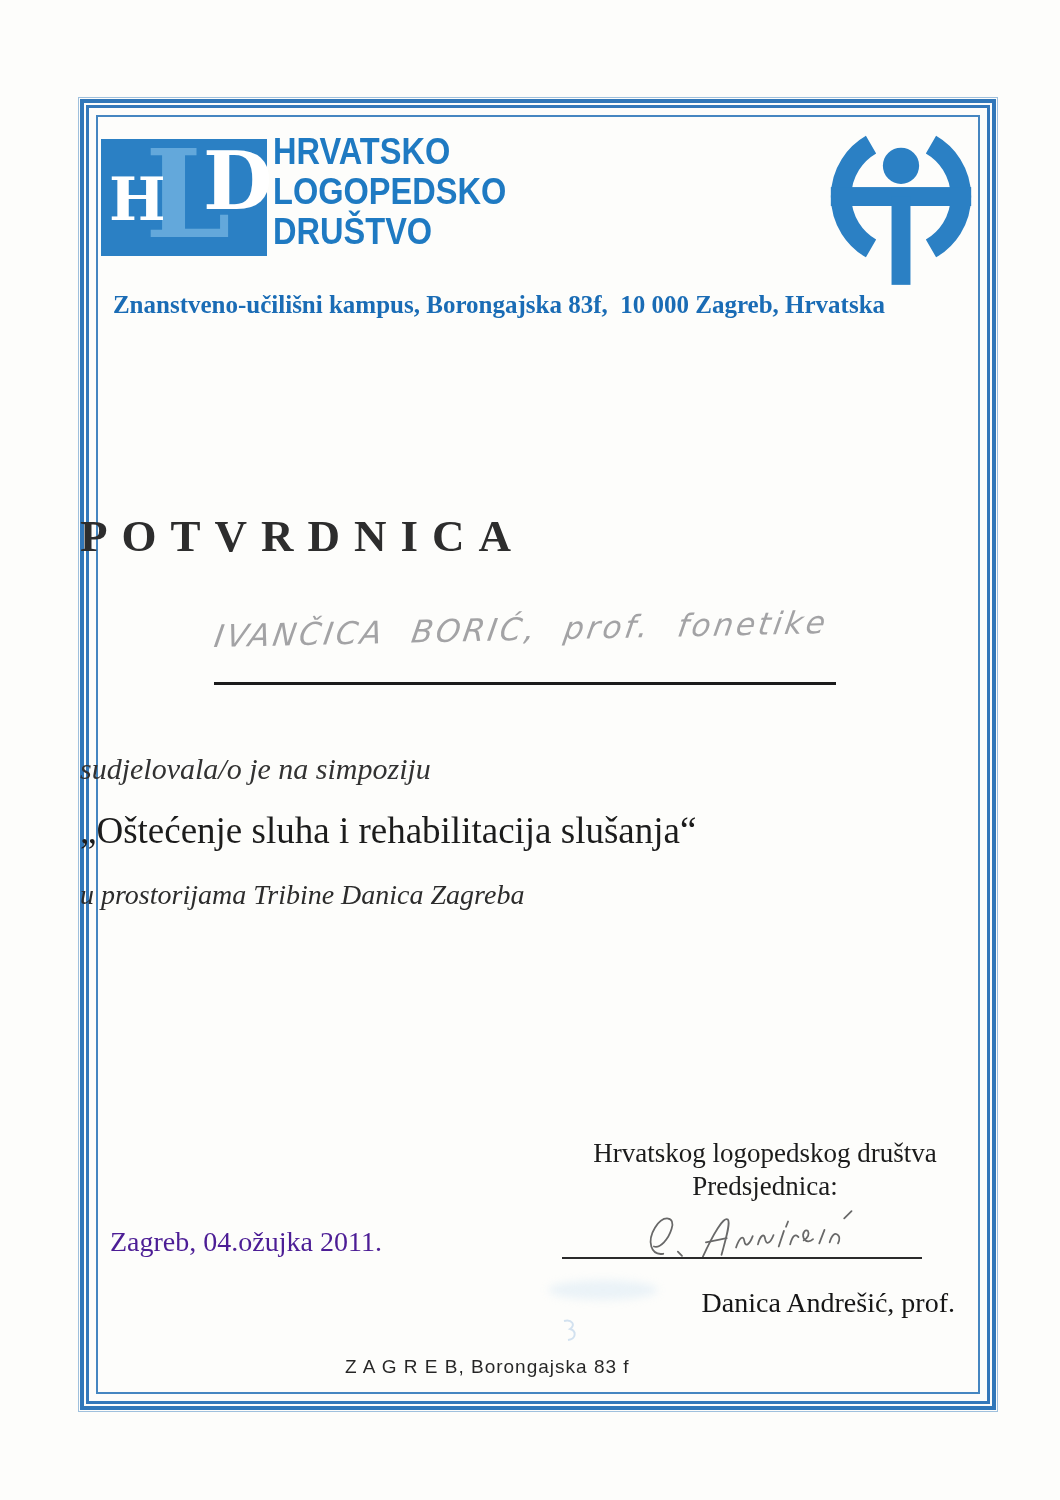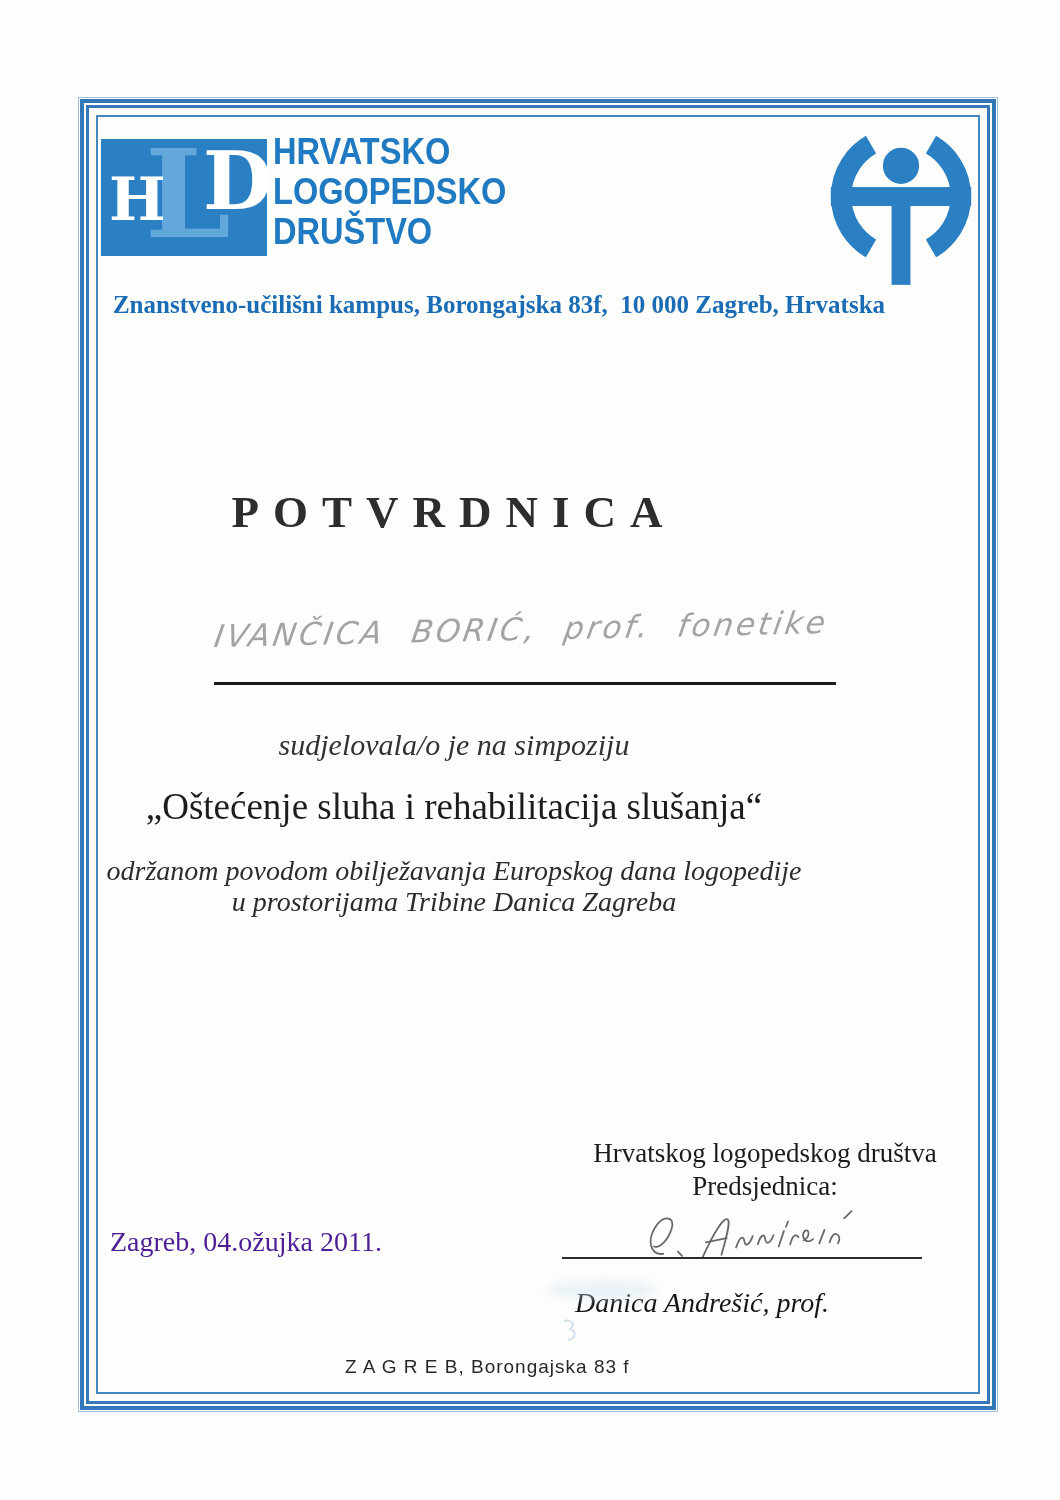--- a/index.html
+++ b/index.html
@@ -30,21 +30,21 @@
             transform:scaleX(.88);transform-origin:left top;letter-spacing:0px;}
 
   
   .emblem{position:absolute;left:822px;top:124px;}
 
   
   .address{position:absolute;left:80px;top:291px;width:838px;text-align:center;
            font-weight:bold;font-size:25px;color:#1a6cb5;white-space:pre;}
 
   
-  .center-col{position:absolute;left:80px;width:748px;text-align:center;}
+  .center-col{position:absolute;left:80px;width:748px;text-align:left;margin-top:24px;}
 
   .title{top:486px;font-size:45px;font-weight:bold;letter-spacing:14px;color:#2d2d2d;}
 
   .handwriting{position:absolute;left:212px;top:618px;width:720px;white-space:nowrap;
                font-family:"DejaVu Sans", sans-serif;font-style:italic;
                font-size:31px;letter-spacing:3px;word-spacing:14px;color:#a3a3a5;
                transform:rotate(-1.3deg) skewX(-10deg);transform-origin:left bottom;}
   .name-line{position:absolute;left:214px;top:682px;width:622px;height:0;
              border-top:3px solid #1b1b1b;}
 
@@ -54,22 +54,22 @@
 
   .details{top:855px;font-style:italic;font-size:28px;line-height:31px;color:#2c2c2c;}
 
   
   .role{position:absolute;left:575px;top:1137px;width:380px;text-align:center;
         font-size:27px;line-height:33px;color:#1b1b1b;}
   .place-date{position:absolute;left:110px;top:1226px;font-size:28px;color:#4c1d95;}
   .signature{position:absolute;left:640px;top:1208px;}
   .sig-line{position:absolute;left:562px;top:1257px;width:360px;height:0;
             border-top:2px solid #2a2a2a;}
-  .signer{position:absolute;left:575px;top:1287px;width:380px;text-align:left;
-          font-size:28px;color:#161616;font-style:italic;}
+  .signer{position:absolute;left:575px;top:1287px;width:380px;text-align:right;
+          font-size:28px;color:#161616;}
 
   .smudge{position:absolute;left:548px;top:1280px;width:110px;height:20px;
           background:#cfe3f2;opacity:.4;border-radius:50%;filter:blur(4px);}
   .artifact{position:absolute;left:560px;top:1318px;opacity:.5;}
   .stamp{position:absolute;left:345px;top:1356px;
          font-family:"Liberation Sans", sans-serif;font-size:19px;letter-spacing:1px;
          color:#000000;opacity:.85;filter:blur(.4px);white-space:pre;}
 </style>
 </head>
 <body>
@@ -113,21 +113,20 @@
 <div class="center-col title">POTVRDNICA</div>
 
 <div class="handwriting">IVANČICA BORIĆ, prof. fonetike</div>
 <div class="name-line"></div>
 
 <div class="center-col participation">sudjelovala/o je na simpoziju</div>
 
 <div class="center-col symposium">„Oštećenje sluha i rehabilitacija slušanja“</div>
 
 <div class="center-col details">
-  <div>održanom povodom obilježavanja Europskog dana logopedije</div>
   <div>u prostorijama Tribine Danica Zagreba</div>
 </div>
 
 <div class="role">
   <div>Hrvatskog logopedskog društva</div>
   <div>Predsjednica:</div>
 </div>
 
 <div class="place-date">Zagreb, 04.ožujka 2011.</div>
 

